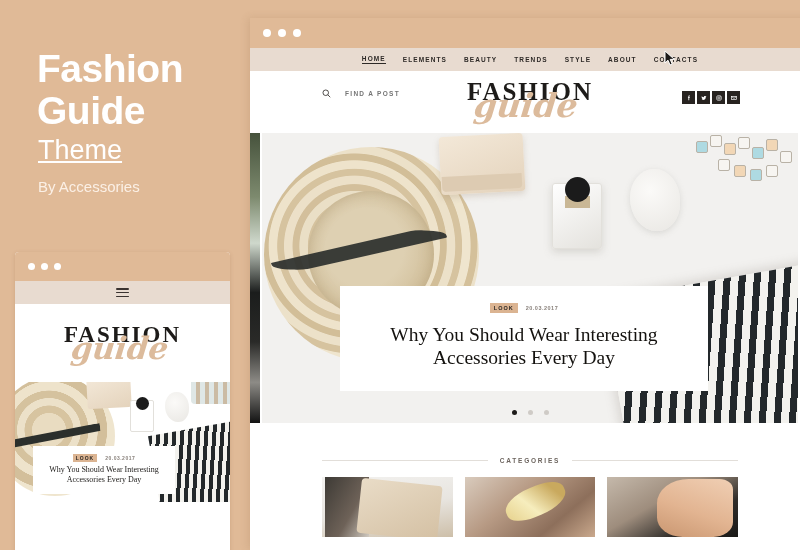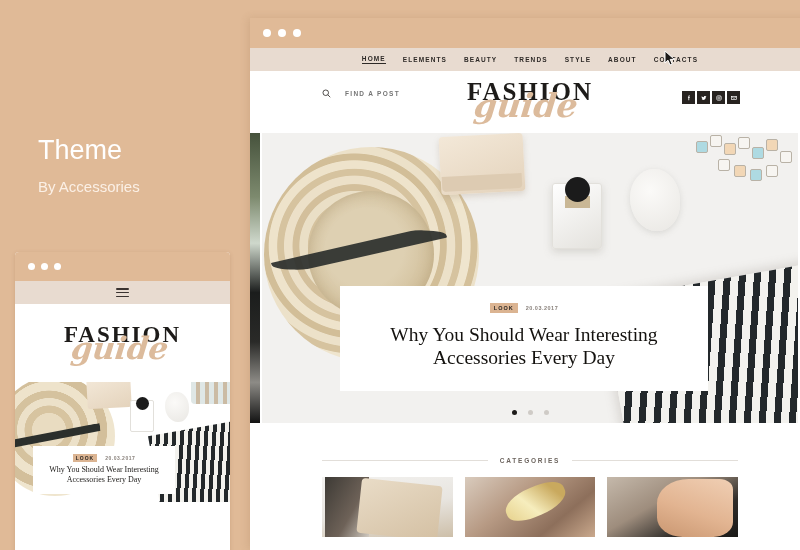--- a/index.html
+++ b/index.html
@@ -37,20 +37,21 @@
   }
 
   #promo-subtitle {
     position: absolute;
     left: 38px;
     top: 135px;
     font-size: 27px;
     line-height: 30px;
     font-weight: 300;
     color: #ffffff;
+    text-decoration: underline;
   }
 
   #promo-byline {
     position: absolute;
     left: 38px;
     top: 178px;
     font-size: 15px;
     color: #fbf0e6;
     font-weight: 400;
   }
@@ -518,20 +519,21 @@
     position:absolute; right:4%; top:4%;
     width:58%; height:96%;
     background: linear-gradient(200deg,#f0cfb4,#e2b491 55%,#c99670);
     border-radius: 42% 18% 26% 34%;
   }
 </style>
 </head>
 <body>
 
 <div id="promo-panel">
+  <div id="promo-title">Fashion Guide</div>
   <div id="promo-subtitle">Theme</div>
   <div id="promo-byline">By Accessories</div>
 
   <div id="mobile-mockup">
 
     <div id="mobile-titlebar">
       <span class="dot"></span>
       <span class="dot"></span>
       <span class="dot"></span>
     </div>

